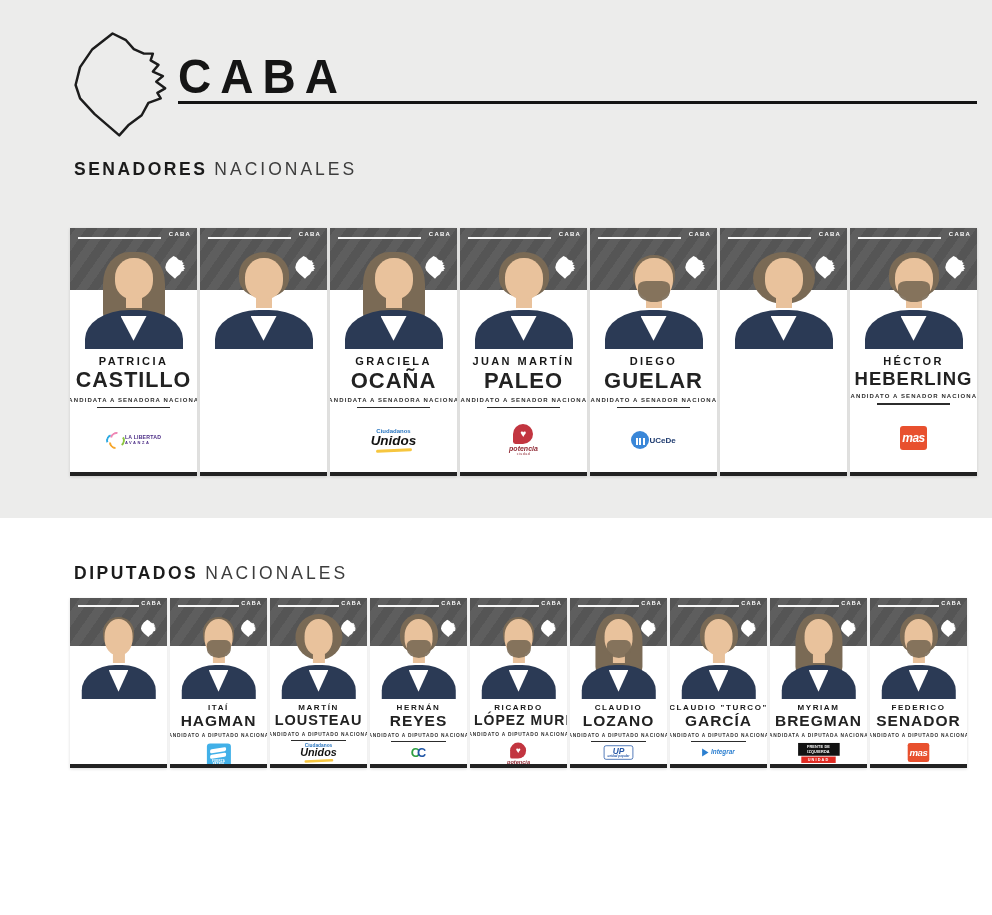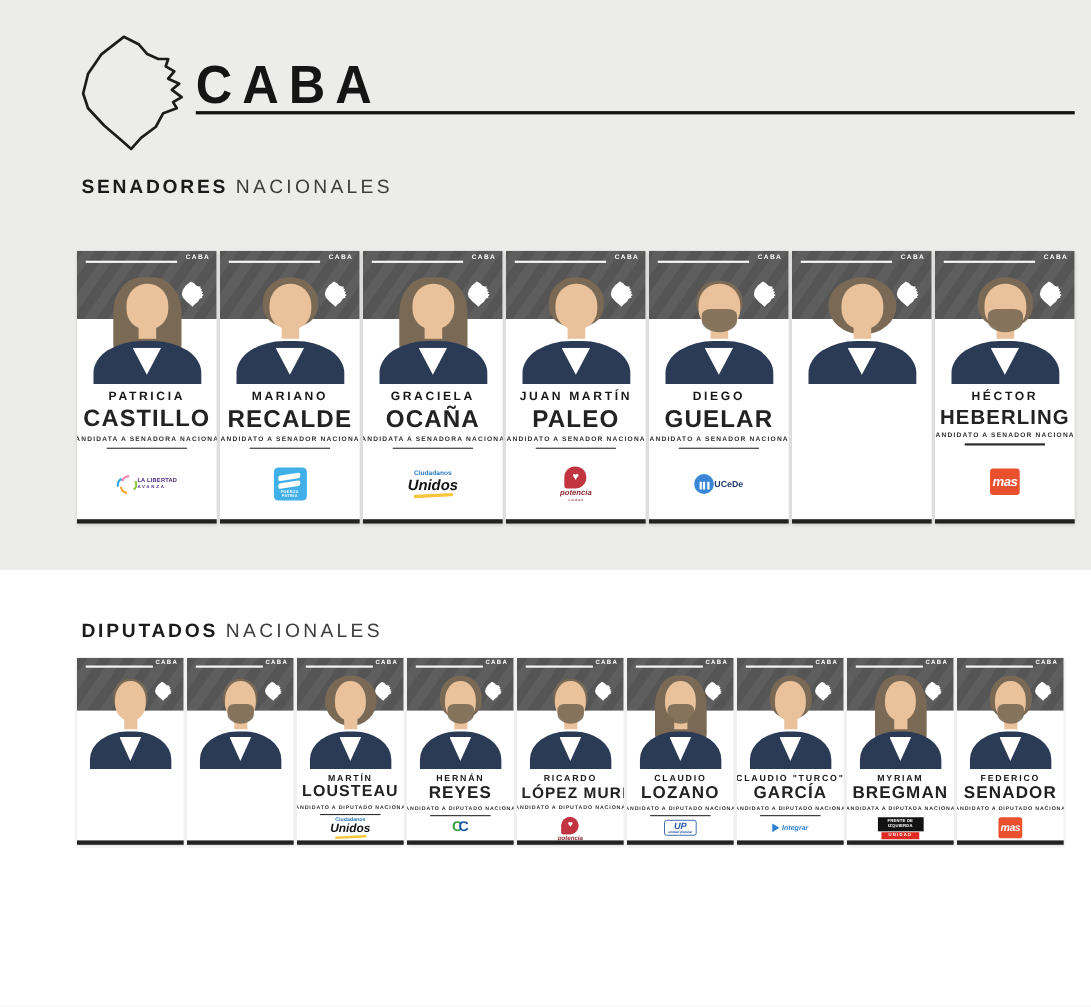--- a/index.html
+++ b/index.html
@@ -229,37 +229,20 @@
         </svg>
     </div>
     <div class="photo">
       <div class="hair hair-short"></div>
       <div class="neck"></div>
       <div class="torso"></div>
       <div class="shirt"></div>
       <div class="face"></div>
 
     </div>
-    <div class="card-body">
-      <div class="first-name">MARIANO</div>
-      <div class="last-name">RECALDE</div>
-      <div class="role">CANDIDATO A SENADOR NACIONAL</div>
-      <div class="divider"></div>
-      <div class="logo-area">
-
-        <div class="logo logo-fp">
-          <div class="fp-box">
-              <i class="f1"></i>
-              <i class="f2"></i>
-            <span class="fp-label">FUERZA PATRIA</span>
-          </div>
-        </div>
-
-      </div>
-    </div>
   </div>
     <div class="card party-cu">
     <div class="card-header">
       <div class="header-line"></div>
       <div class="card-badge">CABA</div>
       <svg class="map-glyph" viewBox="0 0 100 100" aria-hidden="true">
           <use href="#caba-shape"></use>
         </svg>
     </div>
     <div class="photo">
@@ -437,20 +420,37 @@
         </svg>
     </div>
     <div class="photo">
       <div class="hair hair-receding"></div>
       <div class="neck"></div>
       <div class="torso"></div>
       <div class="shirt"></div>
       <div class="face"></div>
       <div class="beard"></div>
     </div>
+    <div class="card-body">
+      <div class="first-name">ITAÍ</div>
+      <div class="last-name">HAGMAN</div>
+      <div class="role">CANDIDATO A DIPUTADO NACIONAL</div>
+      <div class="divider"></div>
+      <div class="logo-area">
+
+        <div class="logo logo-fp">
+          <div class="fp-box">
+              <i class="f1"></i>
+              <i class="f2"></i>
+            <span class="fp-label">FUERZA PATRIA</span>
+          </div>
+        </div>
+
+      </div>
+    </div>
   </div>
     <div class="card party-cu">
     <div class="card-header">
       <div class="header-line"></div>
       <div class="card-badge">CABA</div>
       <svg class="map-glyph" viewBox="0 0 100 100" aria-hidden="true">
           <use href="#caba-shape"></use>
         </svg>
     </div>
     <div class="photo">

